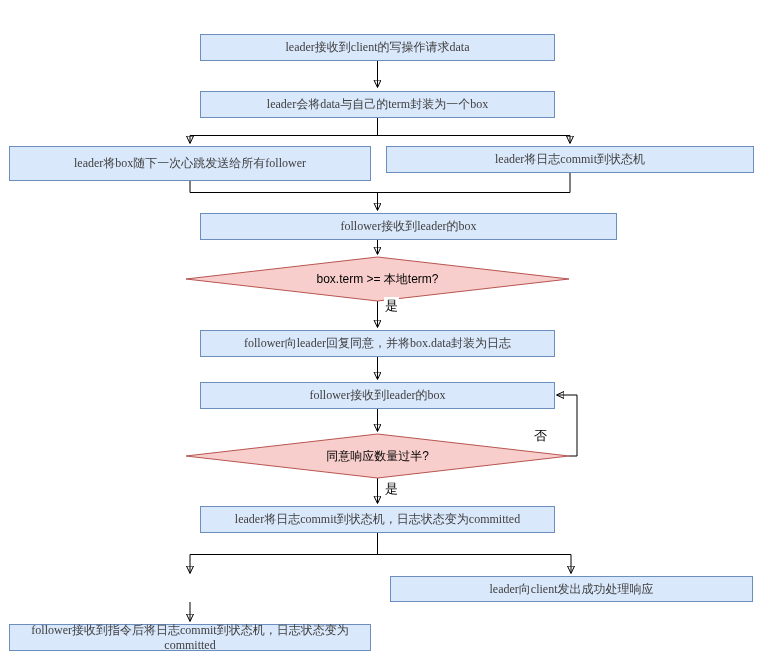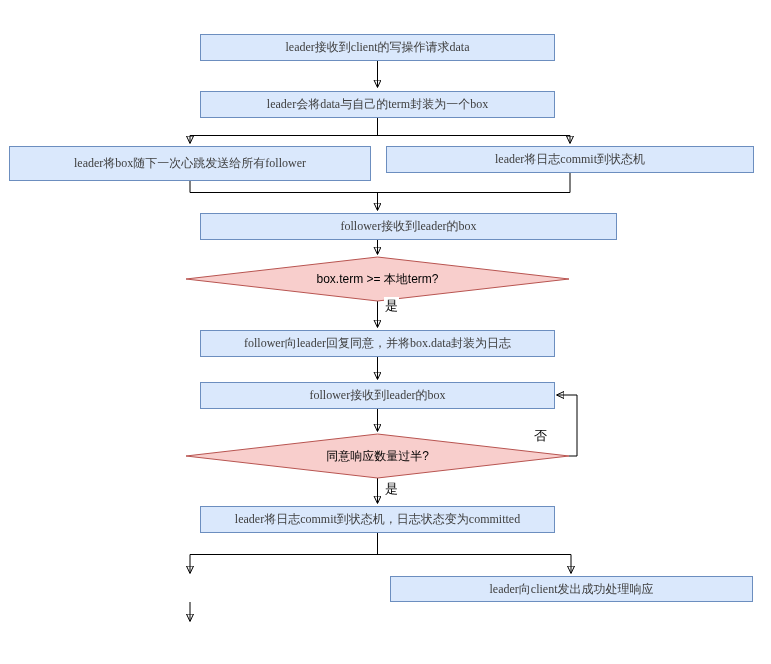--- a/index.html
+++ b/index.html
@@ -98,20 +98,23 @@
 
   <div class="node" style="left:200px;top:506px;width:355px;height:27px">
     <span>leader将日志commit到状态机，日志状态变为committed</span>
   </div>
 
 
   <div class="node" style="left:390px;top:576px;width:363px;height:26px">
     <span>leader向client发出成功处理响应</span>
   </div>
 
+  <div class="node" style="left:9px;top:624px;width:362px;height:27px">
+    <span>follower接收到指令后将日志commit到状态机，日志状态变为committed</span>
+  </div>
 
   <span class="edge-label" style="left:384px;top:297px">是</span>
 
   <span class="edge-label" style="left:384px;top:480px">是</span>
 
   <span class="edge-label" style="left:533px;top:427px">否</span>
 
 </div>
 
 </body></html>

